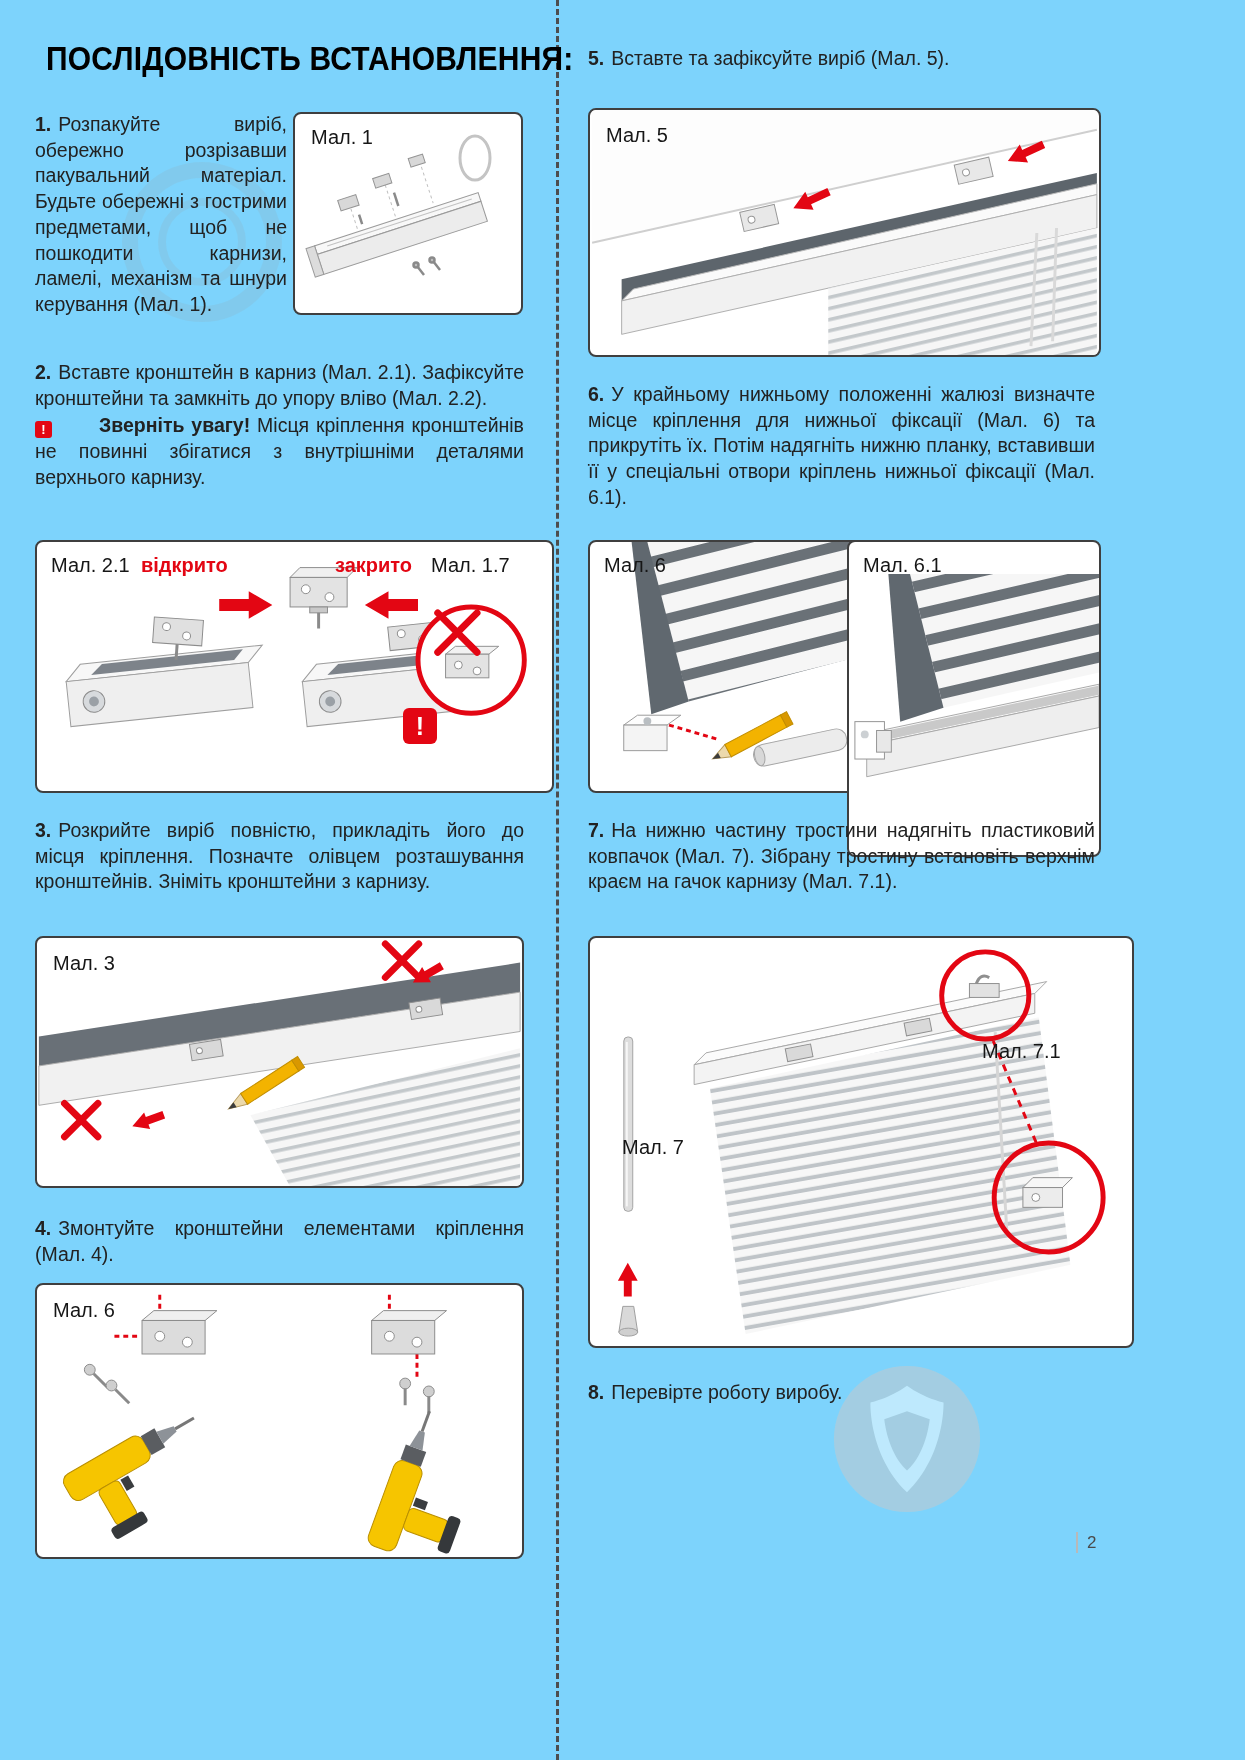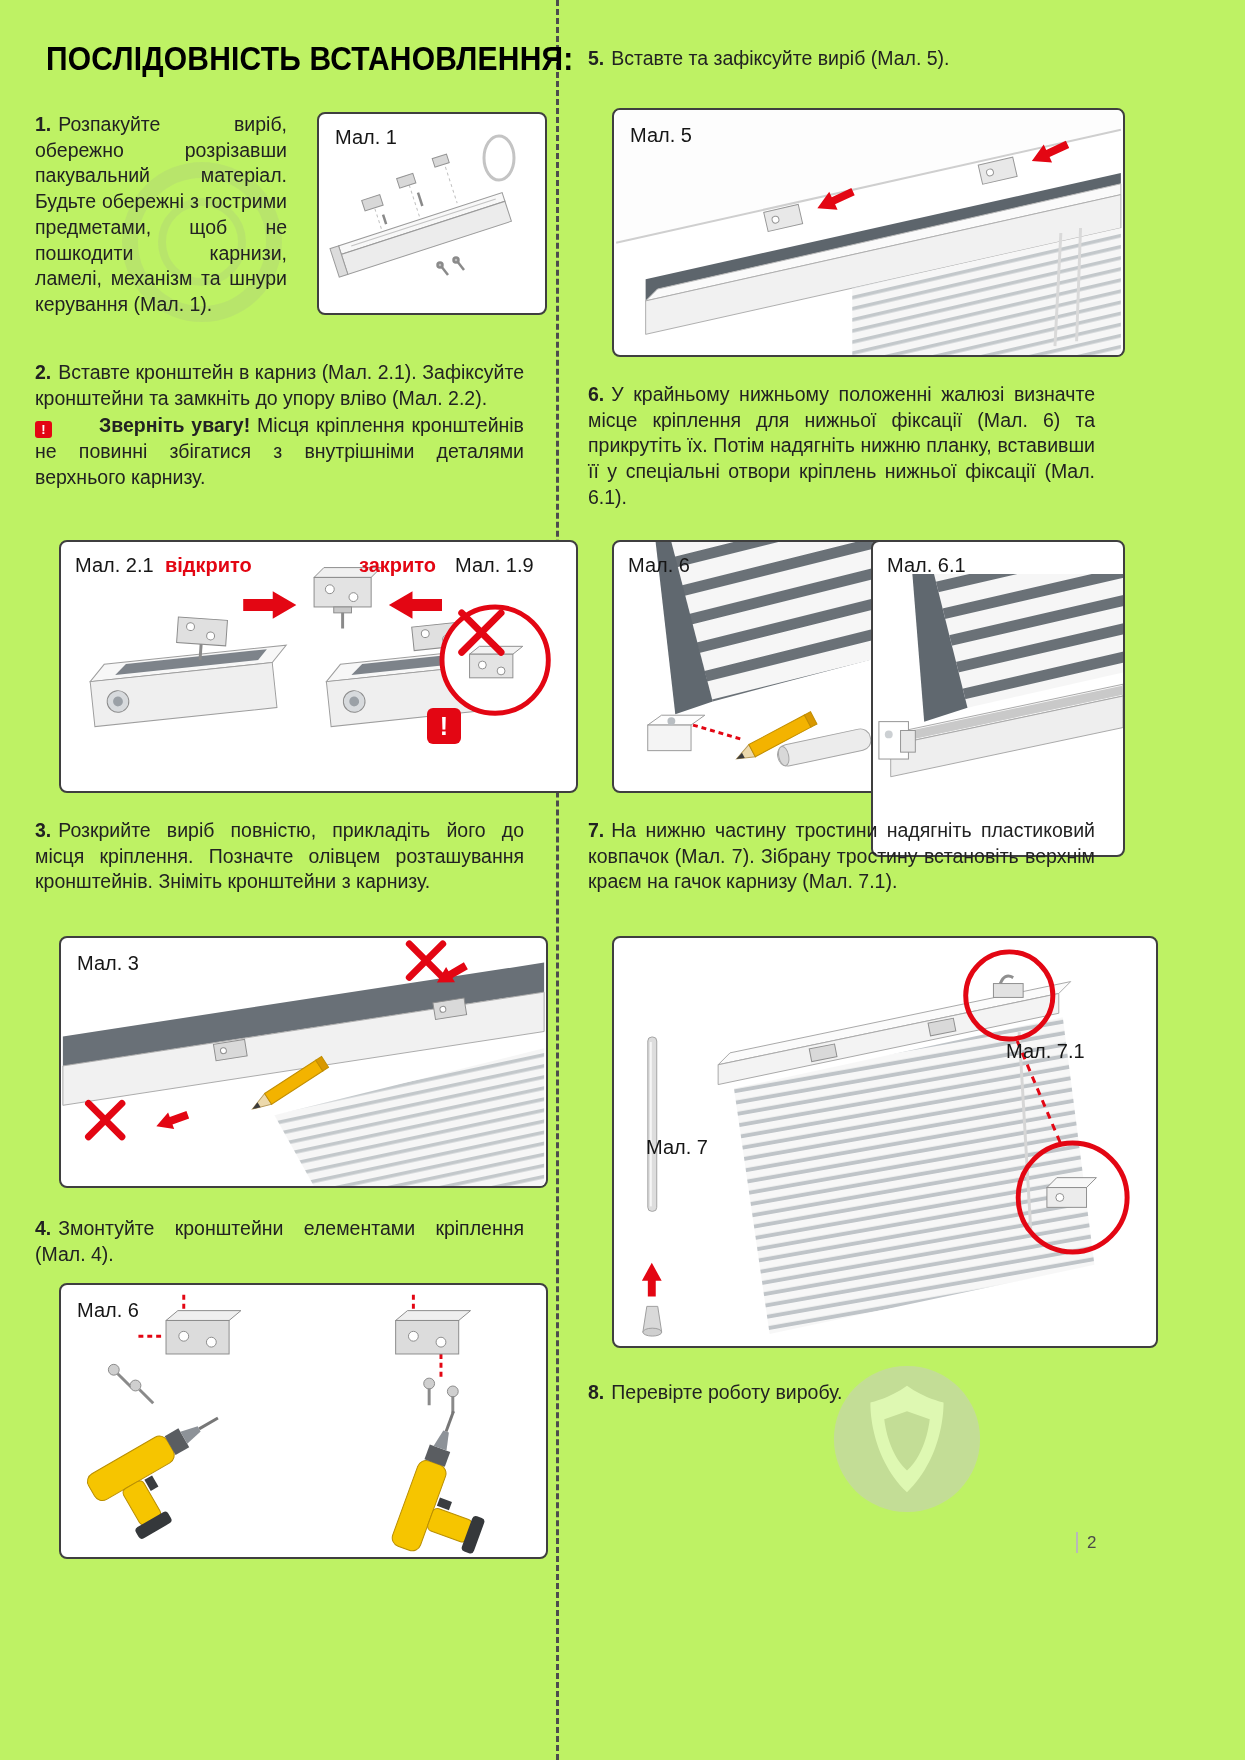--- a/index.html
+++ b/index.html
@@ -1,24 +1,24 @@
 <!DOCTYPE html>
 <html><head>
 <meta charset="utf-8">
 <style>
   * { margin:0; padding:0; box-sizing:border-box; }
   html,body { width:1245px; height:1760px; }
   body { position:relative; background:#ffffff; font-family:"Liberation Sans", sans-serif; color:#1c1c1c; overflow:hidden; }
-  .page { position:absolute; inset:0; background:#bef264; }
+  .page { position:absolute; inset:0; background:#7dd3fc; }
   .divider { position:absolute; left:556px; top:0; height:1760px; border-left:3px dashed #4d4d4d; }
   .title { position:absolute; left:46px; top:40px; width:480px; font-size:30px; font-weight:900; letter-spacing:.2px; color:#000;
            transform:scaleY(1.12); transform-origin:left top; white-space:nowrap; }
   .step { position:absolute; font-size:19.5px; line-height:1.32; text-align:justify; color:#222; z-index:2; }
   .step b.num { font-weight:700; margin-right:7px; }
-  .figure { position:absolute; border:2px solid #3f3f3f; border-radius:8px; background:#fff; overflow:hidden; z-index:1;margin-left:24px; }
+  .figure { position:absolute; border:2px solid #3f3f3f; border-radius:8px; background:#fff; overflow:hidden; z-index:1; }
   .fig-label { position:absolute; font-size:20px; color:#161616; z-index:3; white-space:nowrap; }
   .fig-label.red { color:#e30613; font-weight:700; }
   .ill { position:absolute; inset:0; width:100%; height:100%; display:block; }
   .warn-badge { display:inline-block; width:17px; height:17px; background:#e30613; color:#fff; font-weight:700; font-size:13px;
                 text-align:center; line-height:17px; border-radius:3px; vertical-align:-2px; margin-right:7px; }
   .warning { margin-top:2px; }
   .warning b { font-weight:700;margin-left:40px; }
   .alert-badge { position:absolute; width:34px; height:36px; background:#e30613; color:#fff; font-weight:800; font-size:25px;
                  text-align:center; line-height:36px; border-radius:6px; z-index:4; }
   .pagenum { position:absolute; left:1076px; top:1532px; font-size:17px; color:#4a4a4a; border-left:2px solid #b9b9b9;
@@ -72,21 +72,21 @@
 
   <div class="step" style="left:35px;top:360px;width:489px">
     <p><b class="num">2.</b><span>Вставте кронштейн в карниз (Мал. 2.1). Зафіксуйте кронштейни та замкніть до упору вліво (Мал. 2.2).</span></p>
     <p class="warning"><span class="warn-badge">!</span><b>Зверніть увагу!</b> <span>Місця кріплення кронштейнів не повинні збігатися з внутрішніми деталями верхнього карнизу.</span></p>
   </div>
 
   <div class="figure" style="left:35px;top:540px;width:519px;height:253px">
     <span class="fig-label" style="left:14px;top:12px">Мал. 2.1</span>
     <span class="fig-label red" style="left:104px;top:12px">відкрито</span>
     <span class="fig-label red" style="left:298px;top:12px">закрито</span>
-    <span class="fig-label" style="left:394px;top:12px">Мал. 1.9</span>
+    <span class="fig-label" style="left:394px;top:12px">Мал. 1.7</span>
     <div class="alert-badge" style="left:366px;top:166px">!</div>
     <svg class="ill" viewBox="0 0 489 253">
 
       <g transform="translate(240,26)">
         <polygon points="0,10 10,0 68,0 58,10" fill="#f0f0f0" stroke="#8c8c8c"></polygon>
         <rect x="0" y="10" width="58" height="30" fill="#e3e3e3" stroke="#8c8c8c"></rect>
         <circle cx="16" cy="22" r="4.5" fill="#fff" stroke="#8c8c8c"></circle>
         <circle cx="40" cy="30" r="4.5" fill="#fff" stroke="#8c8c8c"></circle>
         <rect x="20" y="40" width="18" height="6" fill="#c9c9c9" stroke="#8c8c8c"></rect>
         <line x1="29" y1="46" x2="29" y2="62" stroke="#8a8a8a" stroke-width="3"></line>

